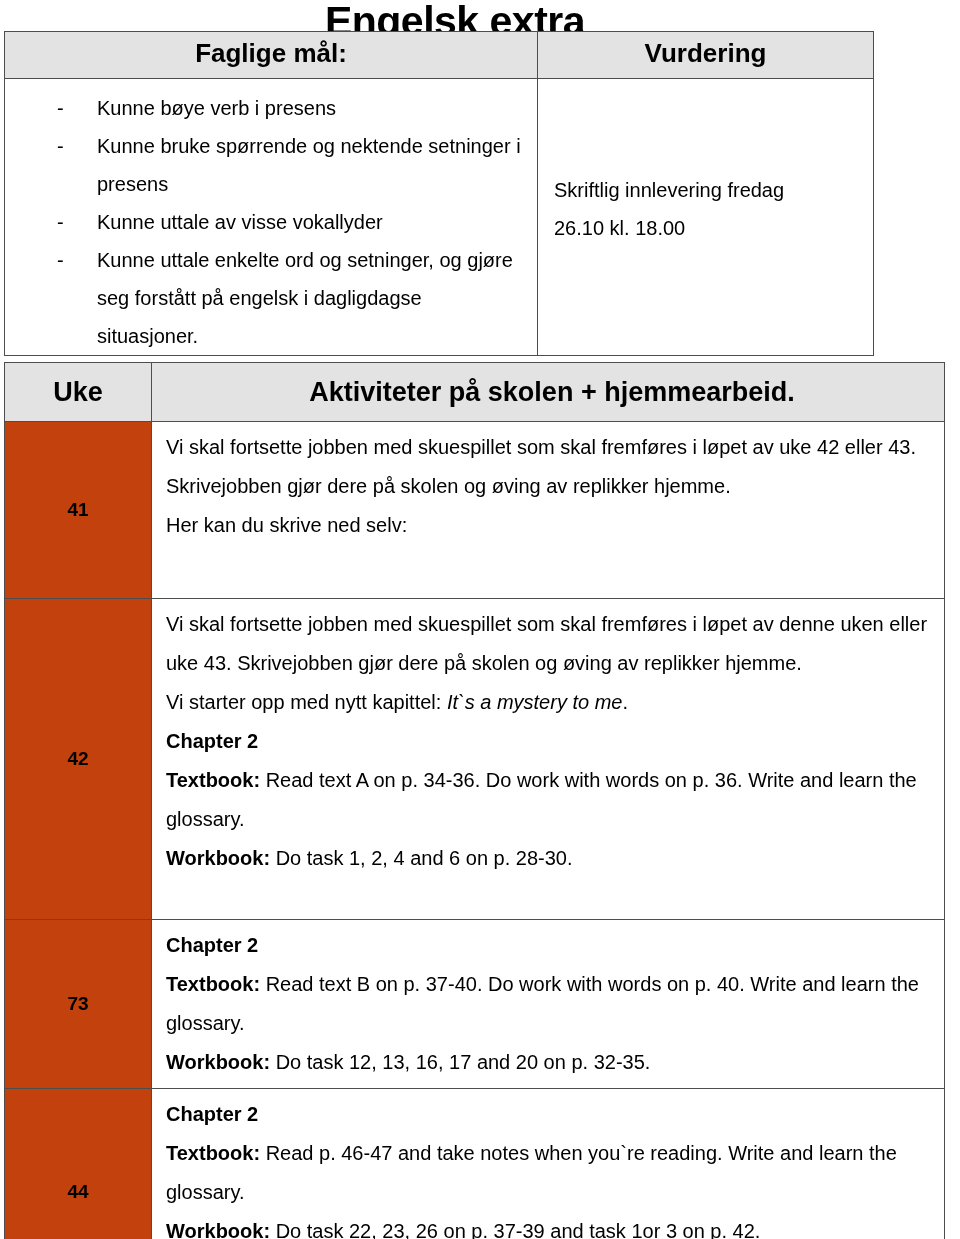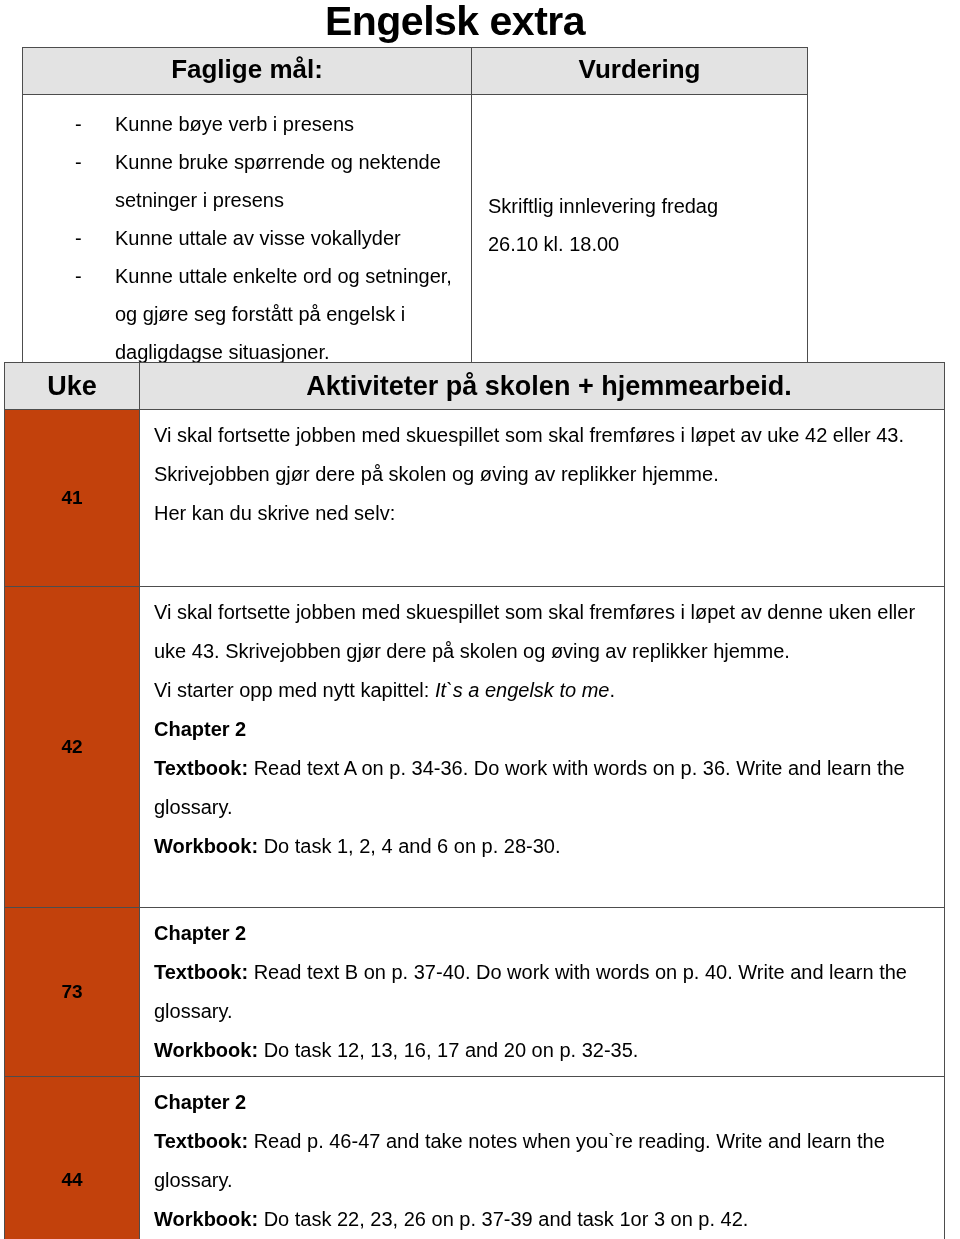--- a/index.html
+++ b/index.html
@@ -31,25 +31,24 @@
     font-weight: bold;
     letter-spacing: -0.5px;
     line-height: 50px;
     white-space: nowrap;
   }
 
   
   .table-goals {
     position: absolute;
     left: 4px;
-    top: 47px;
-    width: 786px;
+    top: 31px;
+    width: 870px;
     border-collapse: collapse;
     table-layout: fixed;
-    margin-left: 18px;
   }
   .table-goals td, .table-goals th {
     border: 1.5px solid #4d4d4d;
     padding: 0;
     vertical-align: top;
   }
   .th-goals, .th-vurdering {
     background: #e3e3e3;
     text-align: center;
     font-size: 26px;
@@ -93,21 +92,21 @@
   .table-plan {
     position: absolute;
     left: 4px;
     top: 362px;
     width: 941px;
     border-collapse: collapse;
     table-layout: fixed;
   }
   .table-plan td, .table-plan th {
     border: 1.5px solid #4d4d4d;
-    padding: 0;
+    padding: 6px;
     vertical-align: top;
   }
   .th-uke, .th-akt {
     background: #e3e3e3;
     font-size: 27px;
     font-weight: bold;
     height: 46px;
     vertical-align: middle !important;
   }
   .th-uke { text-align: center; }
@@ -178,21 +177,21 @@
         <td class="td-week">41</td>
         <td class="td-content">
             <p>Vi skal fortsette jobben med skuespillet som skal fremføres i løpet av uke 42 eller 43. Skrivejobben gjør dere på skolen og øving av replikker hjemme.</p>
             <p>Her kan du skrive ned selv:</p>
           </td>
       </tr>
       <tr class="row-42">
         <td class="td-week">42</td>
         <td class="td-content">
             <p>Vi skal fortsette jobben med skuespillet som skal fremføres i løpet av denne uken eller uke 43. Skrivejobben gjør dere på skolen og øving av replikker hjemme.</p>
-            <p>Vi starter opp med nytt kapittel: <i>It`s a engelsk to me</i>.</p>
+            <p>Vi starter opp med nytt kapittel: <i>It`s a mystery to me</i>.</p>
             <p><b>Chapter 2</b></p>
             <p><b>Textbook:</b> Read text A on p. 34-36. Do work with words on p. 36. Write and learn the glossary.</p>
             <p><b>Workbook:</b> Do task 1, 2, 4 and 6 on p. 28-30.</p>
           </td>
       </tr>
       <tr class="row-43">
         <td class="td-week">73</td>
         <td class="td-content">
             <p><b>Chapter 2</b></p>
             <p><b>Textbook:</b> Read text B on p. 37-40. Do work with words on p. 40. Write and learn the glossary.</p>

